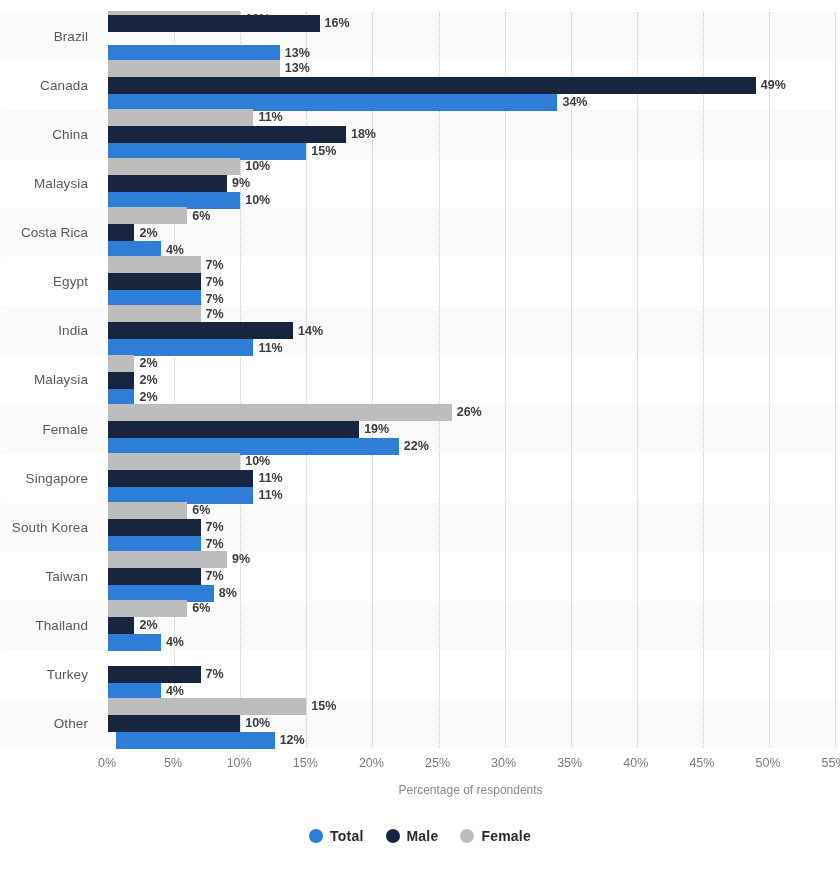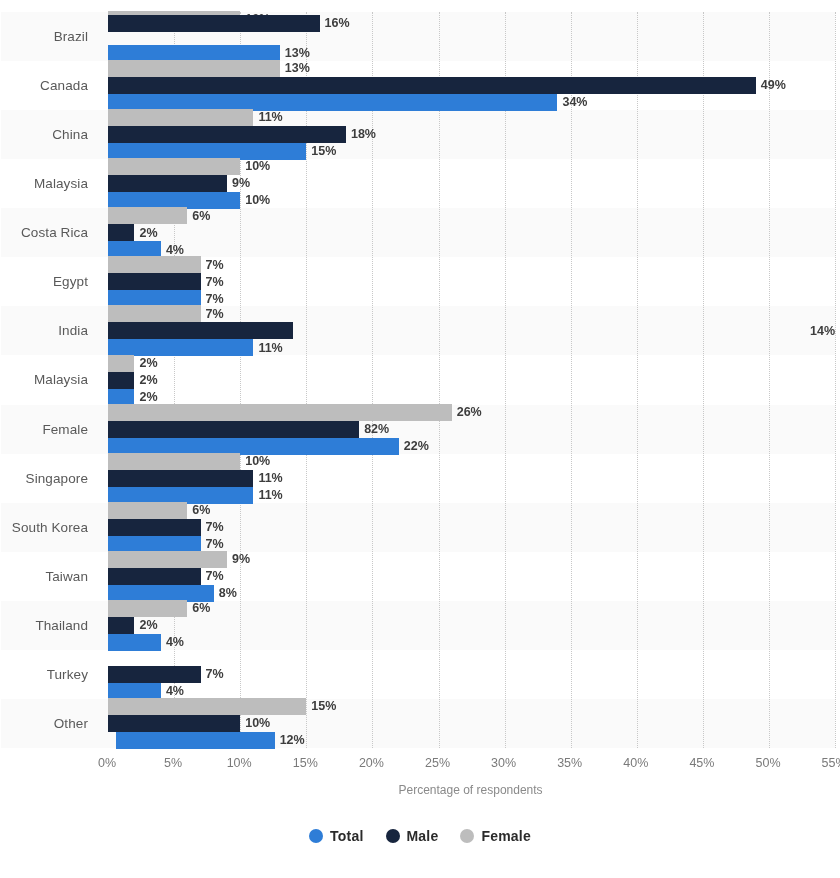--- a/index.html
+++ b/index.html
@@ -301,21 +301,21 @@
             <div class="bar-row" style="position: absolute; left: 0px; right: 0px; top: 34px; height: 17px;">
               <div class="bar total" style="width: 92.54px; background: rgb(46, 125, 215);"></div>
               <span class="bar-value">7%</span>
             </div>
           </div>
           <div class="cat-group" style="position: absolute; left: 0px; right: 0px; top: 293.433px; height: 51px;">
             <div class="bar-row" style="position: absolute; left: 0px; right: 0px; top: 0px; height: 17px;">
               <div class="bar female" style="width: 92.54px; background: rgb(189, 189, 189);"></div>
               <span class="bar-value">7%</span>
             </div>
-            <div class="bar-row" style="position: absolute; left: 0px; right: 0px; top: 17px; height: 17px; justify-content: space-between;">
+            <div class="bar-row" style="position: absolute; left: 0px; right: 0px; top: 17px; height: 17px;">
               <div class="bar male" style="width: 185.08px; background: rgb(23, 37, 62);"></div>
               <span class="bar-value">14%</span>
             </div>
             <div class="bar-row" style="position: absolute; left: 0px; right: 0px; top: 34px; height: 17px;">
               <div class="bar total" style="width: 145.42px; background: rgb(46, 125, 215);"></div>
               <span class="bar-value">11%</span>
             </div>
           </div>
           <div class="cat-group" style="position: absolute; left: 0px; right: 0px; top: 342.5px; height: 51px;">
             <div class="bar-row" style="position: absolute; left: 0px; right: 0px; top: 0px; height: 17px;">
@@ -331,21 +331,21 @@
               <span class="bar-value">2%</span>
             </div>
           </div>
           <div class="cat-group" style="position: absolute; left: 0px; right: 0px; top: 391.567px; height: 51px;">
             <div class="bar-row" style="position: absolute; left: 0px; right: 0px; top: 0px; height: 17px;">
               <div class="bar female" style="width: 343.72px; background: rgb(189, 189, 189);"></div>
               <span class="bar-value">26%</span>
             </div>
             <div class="bar-row" style="position: absolute; left: 0px; right: 0px; top: 17px; height: 17px;">
               <div class="bar male" style="width: 251.18px; background: rgb(23, 37, 62);"></div>
-              <span class="bar-value">82%</span>
+              <span class="bar-value">19%</span>
             </div>
             <div class="bar-row" style="position: absolute; left: 0px; right: 0px; top: 34px; height: 17px;">
               <div class="bar total" style="width: 290.84px; background: rgb(46, 125, 215);"></div>
               <span class="bar-value">22%</span>
             </div>
           </div>
           <div class="cat-group" style="position: absolute; left: 0px; right: 0px; top: 440.633px; height: 51px;">
             <div class="bar-row" style="position: absolute; left: 0px; right: 0px; top: 0px; height: 17px;">
               <div class="bar female" style="width: 132.2px; background: rgb(189, 189, 189);"></div>
               <span class="bar-value">10%</span>

